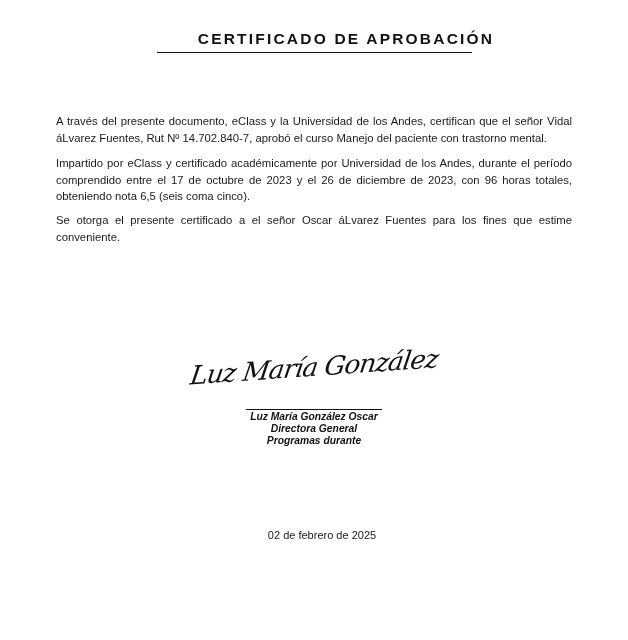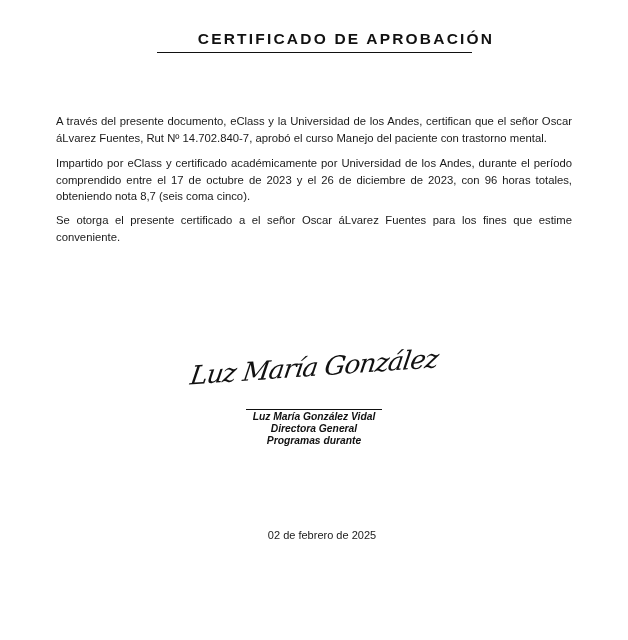--- a/index.html
+++ b/index.html
@@ -103,27 +103,27 @@
   }
 </style>
 </head>
 <body>
 
 <div class="page">
 
   <div class="title">CERTIFICADO DE APROBACIÓN</div>
   <div class="title-underline"></div>
 
-  <div class="body-block p1">A través del presente documento, eClass y la Universidad de los Andes, certifican que el señor Oscar áLvarez Fuentes, Rut Nº 14.702.840-7, aprobó el curso Manejo del paciente con trastorno mental.</div>
-  <div class="body-block p2">Impartido por eClass y certificado académicamente por Universidad de los Andes, durante el período comprendido entre el 17 de octubre de 2023 y el 26 de diciembre de 2023, con 96 horas totales, obteniendo nota 8,7 (seis coma cinco).</div>
+  <div class="body-block p1">A través del presente documento, eClass y la Universidad de los Andes, certifican que el señor Vidal áLvarez Fuentes, Rut Nº 14.702.840-7, aprobó el curso Manejo del paciente con trastorno mental.</div>
+  <div class="body-block p2">Impartido por eClass y certificado académicamente por Universidad de los Andes, durante el período comprendido entre el 17 de octubre de 2023 y el 26 de diciembre de 2023, con 96 horas totales, obteniendo nota 6,5 (seis coma cinco).</div>
   <div class="body-block p3">Se otorga el presente certificado a el señor Oscar áLvarez Fuentes para los fines que estime conveniente.</div>
 
   <div class="signature-area">
     <span class="signature-script">Luz María González</span>
   </div>
   <div class="sig-line"></div>
-  <div class="sig-name">Luz María González Vidal</div>
+  <div class="sig-name">Luz María González Oscar</div>
   <div class="sig-role">Directora General</div>
   <div class="sig-org">Programas durante</div>
 
   <div class="date">02 de febrero de 2025</div>
 
 </div>
 
 </body></html>

